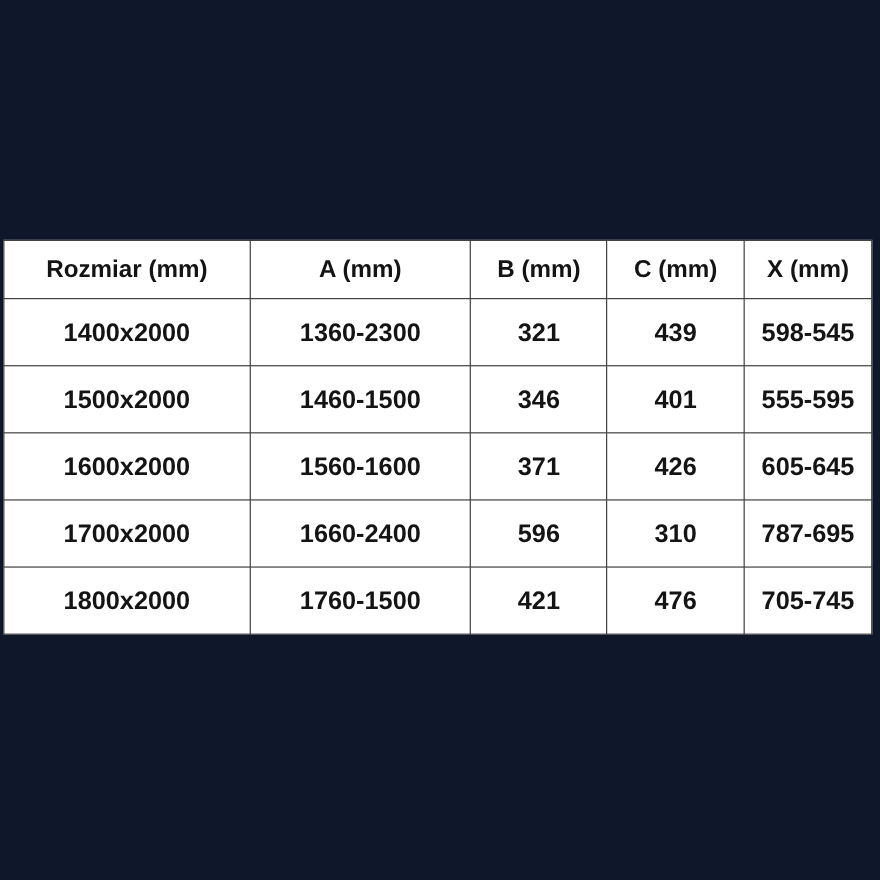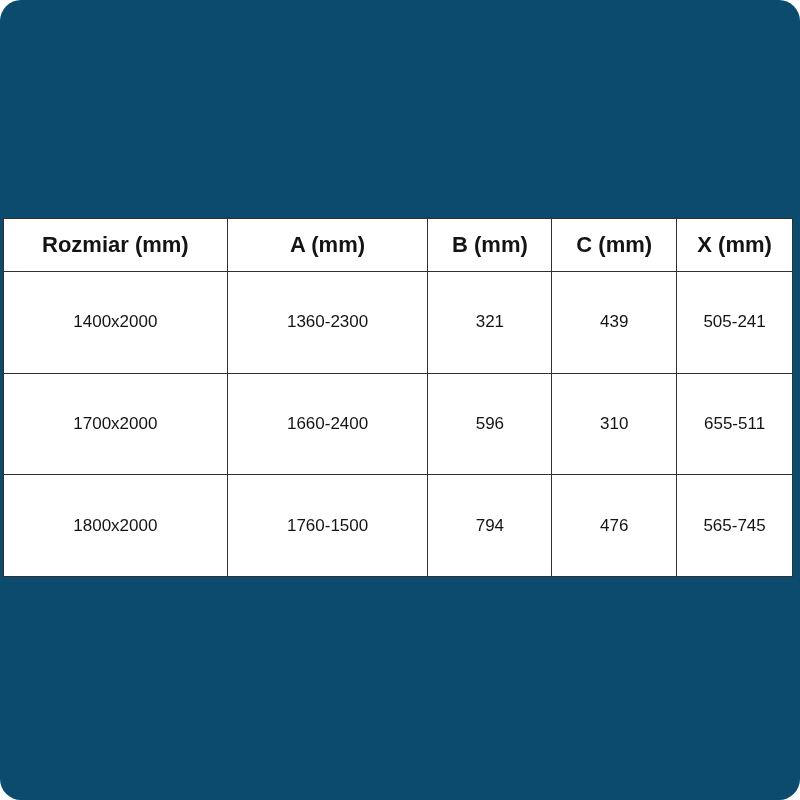--- a/index.html
+++ b/index.html
@@ -4,24 +4,23 @@
 <style>
   html, body {
     margin: 0;
     padding: 0;
     background: #ffffff;
   }
   .canvas {
     position: relative;
     width: 800px;
     height: 800px;
-    background: #0c4a6e;
+    background: #0f172a;
     font-family: "Liberation Sans", sans-serif;
     overflow: hidden;
-    border-radius: 21px;
   }
   table.size-table {
     position: absolute;
     left: 3px;
     top: 218px;
     width: 790px;
     height: 359px;
     border-collapse: collapse;
     table-layout: fixed;
     background: #ffffff;
@@ -35,22 +34,22 @@
     padding: 0;
     overflow: hidden;
     white-space: nowrap;
   }
   table.size-table th {
     font-size: 22px;
     font-weight: bold;
     height: 52px;
   }
   table.size-table td {
-    font-size: 17px;
-    font-weight: normal;
+    font-size: 23px;
+    font-weight: bold;
     height: 51px;
   }
 </style>
 </head>
 <body>
 
 <div class="canvas">
   <table class="size-table">
     <colgroup>
       <col style="width:28.35%">
@@ -67,31 +66,45 @@
         <th>C (mm)</th>
         <th>X (mm)</th>
       </tr>
     </thead>
     <tbody>
       <tr>
         <td>1400x2000</td>
         <td>1360-2300</td>
         <td>321</td>
         <td>439</td>
-        <td>505-241</td>
+        <td>598-545</td>
+      </tr>
+      <tr>
+        <td>1500x2000</td>
+        <td>1460-1500</td>
+        <td>346</td>
+        <td>401</td>
+        <td>555-595</td>
+      </tr>
+      <tr>
+        <td>1600x2000</td>
+        <td>1560-1600</td>
+        <td>371</td>
+        <td>426</td>
+        <td>605-645</td>
       </tr>
       <tr>
         <td>1700x2000</td>
         <td>1660-2400</td>
         <td>596</td>
         <td>310</td>
-        <td>655-511</td>
+        <td>787-695</td>
       </tr>
       <tr>
         <td>1800x2000</td>
         <td>1760-1500</td>
-        <td>794</td>
+        <td>421</td>
         <td>476</td>
-        <td>565-745</td>
+        <td>705-745</td>
       </tr>
     </tbody>
   </table>
 </div>
 
 </body></html>

